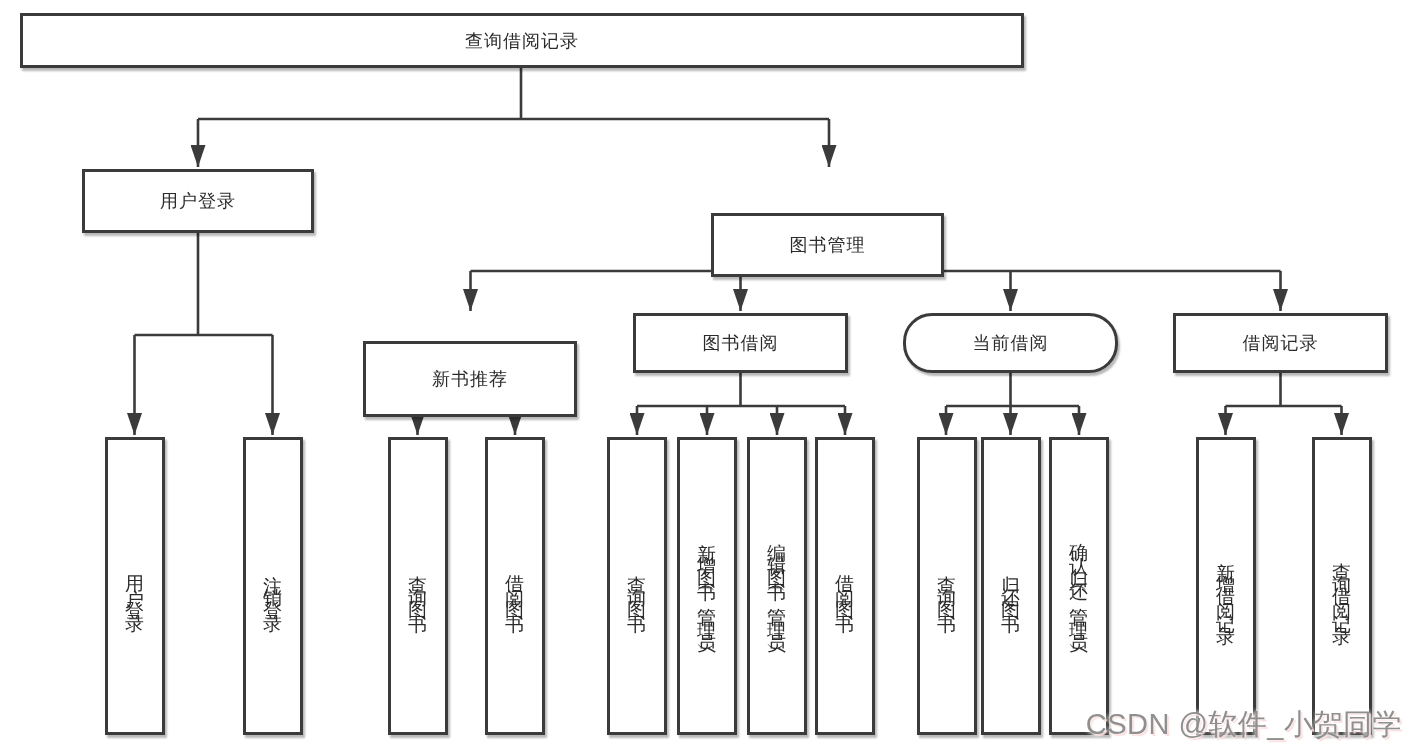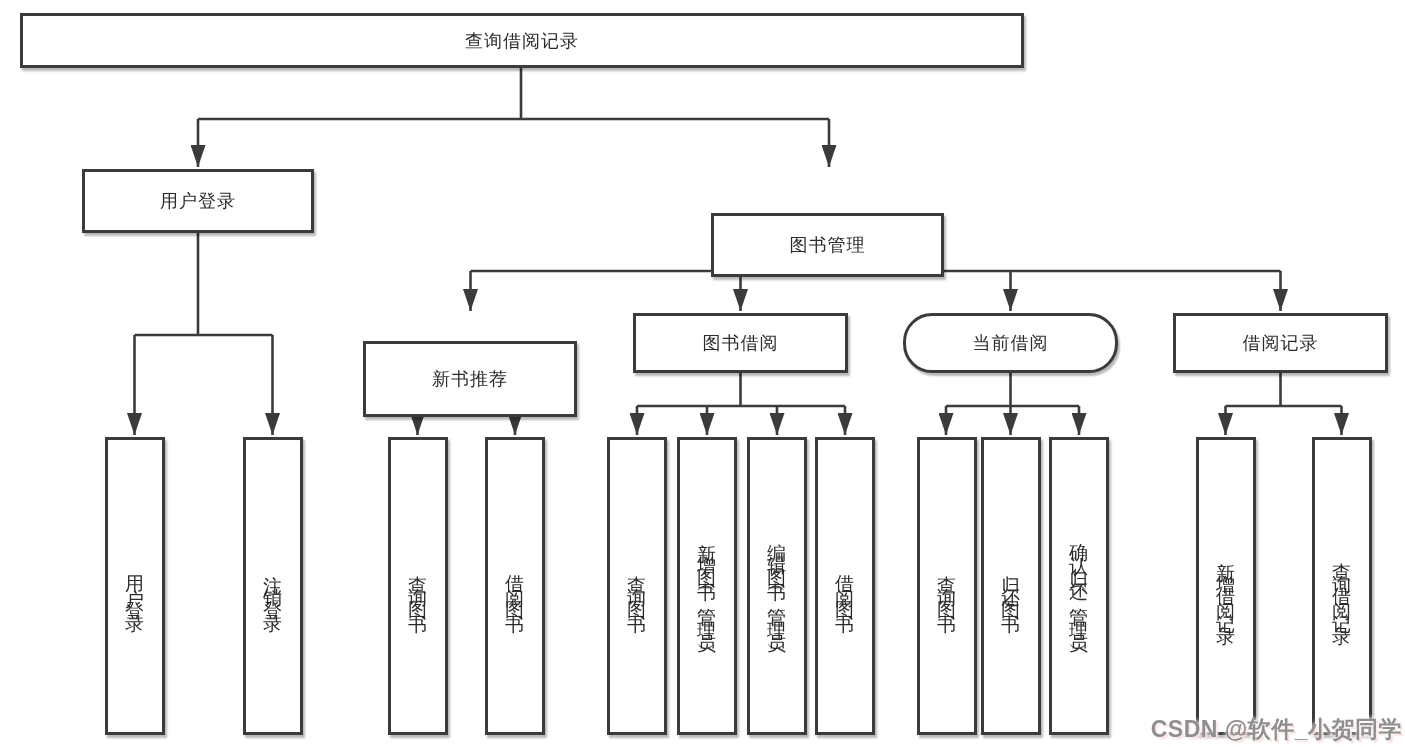--- a/index.html
+++ b/index.html
@@ -28,26 +28,25 @@
     text-orientation:mixed;
     font-size:19px;
     letter-spacing:13px;
     line-height:1;
     color:#2b2b2b;
     white-space:nowrap;
   }
   .watermark{
     position:absolute;
     right:3px;bottom:2px;
-    font-size:23px;
+    font-size:29px;
     color:#8f8f8f;
     letter-spacing:0.5px;
     text-shadow:0 0 4px #ffffff, 0 0 5px #ffffff, 2px 2px 1px rgba(252,205,205,0.95);
     white-space:nowrap;
-    font-weight:bold;
   }
 </style>
 </head>
 <body>
 
 <div class="canvas">
 
   <svg class="wires" width="1405" height="747" viewBox="0 0 1405 747" aria-hidden="true">
     <defs>
       <marker id="ah" markerUnits="userSpaceOnUse" markerWidth="22" markerHeight="15" refX="22" refY="7.5" orient="auto">

